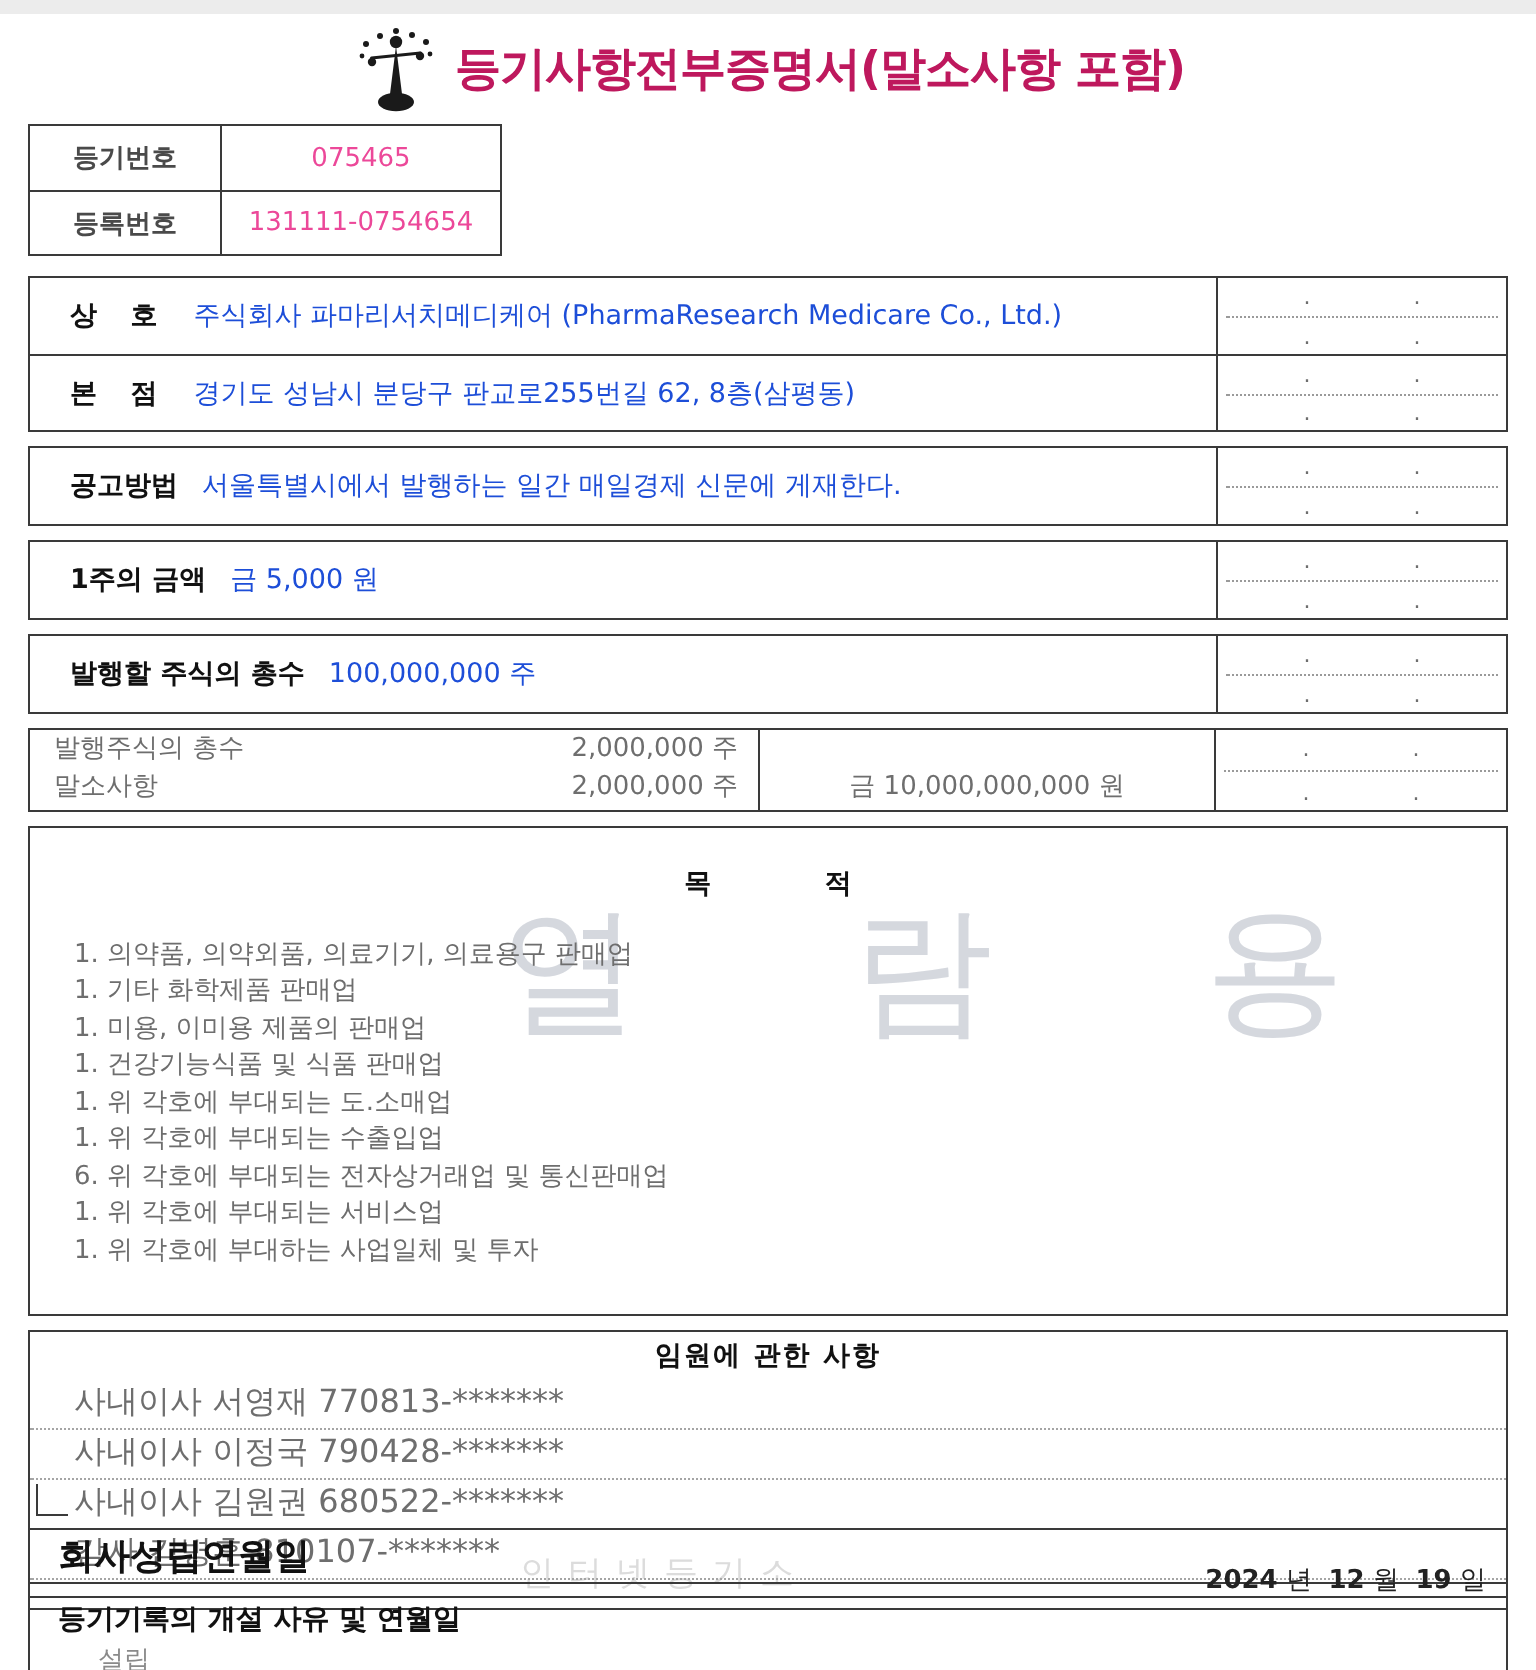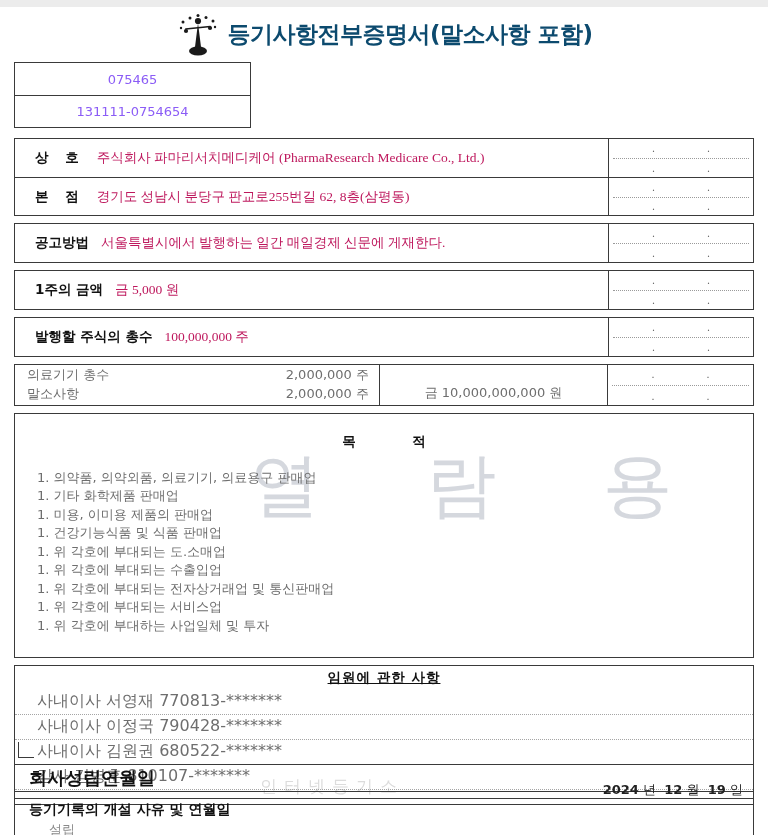--- a/index.html
+++ b/index.html
@@ -50,58 +50,57 @@
   .header {
     position: relative; z-index: 2;
     display: flex; align-items: center; justify-content: center;
     height: 62px;
     padding-top: 6px;
   }
   .emblem { width: 46px; height: 46px; margin-right: 6px; flex: none; }
   .doc-title {
     font-size: 23px;
     font-weight: 700;
-    color: #0c4a6e;
+    color: #be185d;
     letter-spacing: -0.5px;
     white-space: nowrap;
   }
 
   
   .wrap { position: relative; z-index: 2; padding: 0 14px; }
   .frame {
     border: 1.6px solid #3a3a3a;
     background: transparent;
     margin-bottom: 7px;
   }
   .row { display: flex; align-items: stretch; }
   .row + .row { border-top: 1.4px solid #3a3a3a; }
 
   .lbl {
     font-weight: 700; color: #111;
     font-size: 13.5px;
     white-space: nowrap;
   }
   .val {
-    color: #be185d;
+    color: #1d4ed8;
     font-size: 13.5px;
     white-space: nowrap;
-    font-family: Liberation Serif, serif;
   }
 
   
   .regtable { width: 237px; margin-bottom: 10px; }
   .regtable .row { height: 32px; }
   .regcell-l {
     width: 96px; display: flex; align-items: center; justify-content: center;
     border-right: 1.4px solid #3a3a3a;
     font-size: 13px; font-weight: 600; color: #4a4a4a;
   }
   .regcell-r {
     flex: 1; display: flex; align-items: center; justify-content: center;
-    font-size: 13px; color: #8b5cf6;
+    font-size: 13px; color: #ec4899;
   }
 
   
   .inforow { height: 38px; }
   .info-main {
     flex: 1; display: flex; align-items: center;
     padding-left: 20px; gap: 12px; min-width: 0;
   }
   .info-main .lbl { letter-spacing: 6px; }
   .info-main .lbl.nosp { letter-spacing: 0px; }
@@ -170,21 +169,21 @@
   .purpose-list { padding: 0 0 6px 22px; }
   .purpose-list li {
     list-style: none;
     font-size: 13px; color: #6e6e6e; line-height: 1.42;
     white-space: nowrap;
   }
 
   
   .officer-head {
     text-align: center; font-weight: 700; font-size: 13.5px;
-    color: #111; letter-spacing: 1px; padding: 3px 0 3px; text-decoration: underline;
+    color: #111; letter-spacing: 1px; padding: 3px 0 3px;
   }
   .officer-row {
     font-size: 16px; color: #6e6e6e;
     padding: 1px 0 2px 22px;
     border-bottom: 1px dotted #a5a5a5;
     white-space: nowrap;
   }
   .officer-pad { height: 14px; }
 
   
@@ -231,23 +230,25 @@
         <circle cx="40" cy="16" r="1.2"></circle>
       </g>
     </svg>
     <div class="doc-title">등기사항전부증명서(말소사항 포함)</div>
   </div>
 
   <div class="wrap">
 
     <div class="frame regtable">
       <div class="row">
+        <div class="regcell-l">등기번호</div>
         <div class="regcell-r">075465</div>
       </div>
       <div class="row">
+        <div class="regcell-l">등록번호</div>
         <div class="regcell-r">131111-0754654</div>
       </div>
     </div>
 
     <div class="frame">
       <div class="row inforow">
         <div class="info-main">
           <span class="lbl">상 호</span>
           <span class="val">주식회사 파마리서치메디케어 (PharmaResearch Medicare Co., Ltd.)</span>
         </div>
@@ -309,21 +310,21 @@
           <div class="dots"></div>
           <div class="d2">. .</div>
         </div>
       </div>
     </div>
 
     <div class="frame">
       <div class="row sharebody">
         <div class="sb-c1">
           <div class="sb-line">
-            <span>의료기기 총수</span>
+            <span>발행주식의 총수</span>
             <span>2,000,000 주</span>
           </div>
           <div class="sb-line">
             <span>말소사항</span>
             <span>2,000,000 주</span>
           </div>
         </div>
         <div class="sb-c2">금 10,000,000,000 원</div>
         <div class="sb-c3 datecol" style="border-left:none">
           <div class="d1">. .</div>
@@ -335,21 +336,21 @@
 
     <div class="frame">
       <div class="purpose-head">목 적</div>
       <ul class="purpose-list" id="purpose-list">
           <li>1. 의약품, 의약외품, 의료기기, 의료용구 판매업</li>
           <li>1. 기타 화학제품 판매업</li>
           <li>1. 미용, 이미용 제품의 판매업</li>
           <li>1. 건강기능식품 및 식품 판매업</li>
           <li>1. 위 각호에 부대되는 도.소매업</li>
           <li>1. 위 각호에 부대되는 수출입업</li>
-          <li>1. 위 각호에 부대되는 전자상거래업 및 통신판매업</li>
+          <li>6. 위 각호에 부대되는 전자상거래업 및 통신판매업</li>
           <li>1. 위 각호에 부대되는 서비스업</li>
           <li>1. 위 각호에 부대하는 사업일체 및 투자</li>
         </ul>
     </div>
 
     <div class="frame">
       <div class="officer-head">임원에 관한 사항</div>
       <div id="officer-list">
           <div class="officer-row">사내이사 서영재 770813-*******</div>
           <div class="officer-row">사내이사 이정국 790428-*******</div>

